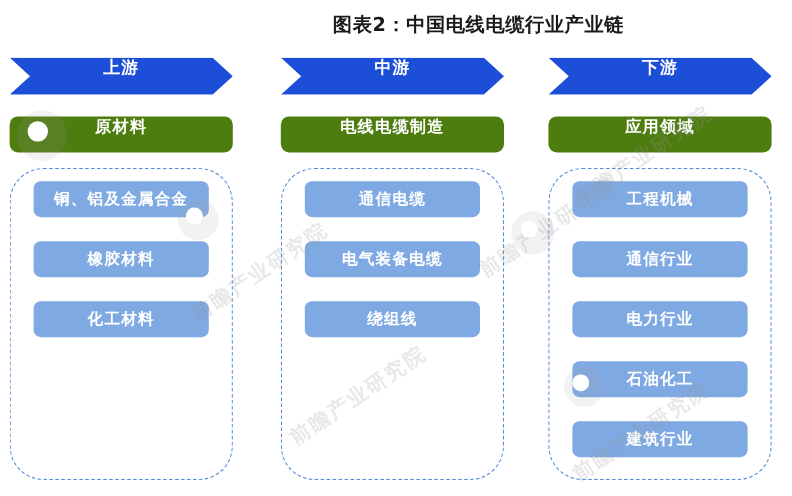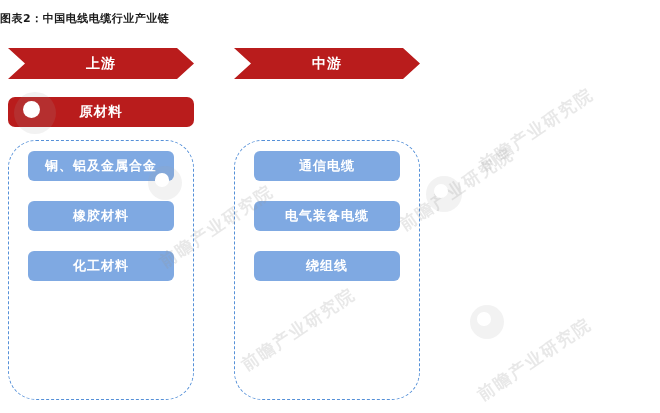--- a/index.html
+++ b/index.html
@@ -2,36 +2,36 @@
 <html><head>
 <meta charset="utf-8">
 <style>
   html,body { margin:0; padding:0; background:#ffffff; }
   .stage {
     position:relative; width:660px; height:413px; background:#ffffff;
     font-family:"DejaVu Sans","Liberation Sans",sans-serif; overflow:hidden;
   }
   .title {
     position:absolute; top:11px; left:0; width:520px;
-    text-align:left; font-size:11px; font-weight:bold; color:#1a1a1a;
+    text-align:right; font-size:16px; font-weight:bold; color:#1a1a1a;
     letter-spacing:0.5px; z-index:2;
   }
   .col { position:absolute; top:0; width:186px; height:413px; }
   .col-1 { left:8px; } .col-2 { left:234px; } .col-3 { left:457px; }
   .stage-arrow {
     position:absolute; top:48px; left:0; width:100%; height:31px;
-    background:#b91c1c;
+    background:#1d4ed8;
     clip-path: polygon(0 0, calc(100% - 17px) 0, 100% 50%, calc(100% - 17px) 100%, 0 100%, 17px 50%);
-    display:flex; align-items:center; justify-content:center;
+    display:flex; justify-content:center;
     color:#ffffff; font-size:14px; font-weight:bold; letter-spacing:1px; z-index:2;
   }
   .cat-header {
     position:absolute; top:97px; left:0; width:100%; height:30px;
-    background:#b91c1c; border-radius:7px;
-    display:flex; align-items:center; justify-content:center;
+    background:#4d7c0f; border-radius:7px;
+    display:flex; justify-content:center;
     color:#ffffff; font-size:13.5px; font-weight:bold; letter-spacing:1px; z-index:2;
   }
   .group {
     position:absolute; top:140px; left:0; width:100%; height:260px;
     border:1px dashed #5590d8; border-radius:28px; box-sizing:border-box;
     display:flex; flex-direction:column; align-items:center;
     padding-top:10px; gap:20px; z-index:1;
   }
   .chain-item {
     width:146px; height:30px; flex:0 0 30px;
@@ -82,21 +82,39 @@
       <div class="chain-item">铜、铝及金属合金</div>
       <div class="chain-item">橡胶材料</div>
       <div class="chain-item">化工材料</div>
     </div>
   </div>
 
   <div class="col col-2">
     <div class="stage-arrow">
       <span>中游</span>
     </div>
+    <div class="cat-header">
+      <span>电线电缆制造</span>
+    </div>
     <div class="group">
       <div class="chain-item">通信电缆</div>
       <div class="chain-item">电气装备电缆</div>
       <div class="chain-item">绕组线</div>
     </div>
   </div>
 
+  <div class="col col-3">
+    <div class="stage-arrow">
+      <span>下游</span>
+    </div>
+    <div class="cat-header">
+      <span>应用领域</span>
+    </div>
+    <div class="group">
+      <div class="chain-item">工程机械</div>
+      <div class="chain-item">通信行业</div>
+      <div class="chain-item">电力行业</div>
+      <div class="chain-item">石油化工</div>
+      <div class="chain-item">建筑行业</div>
+    </div>
+  </div>
 
 </div>
 
 </body></html>

